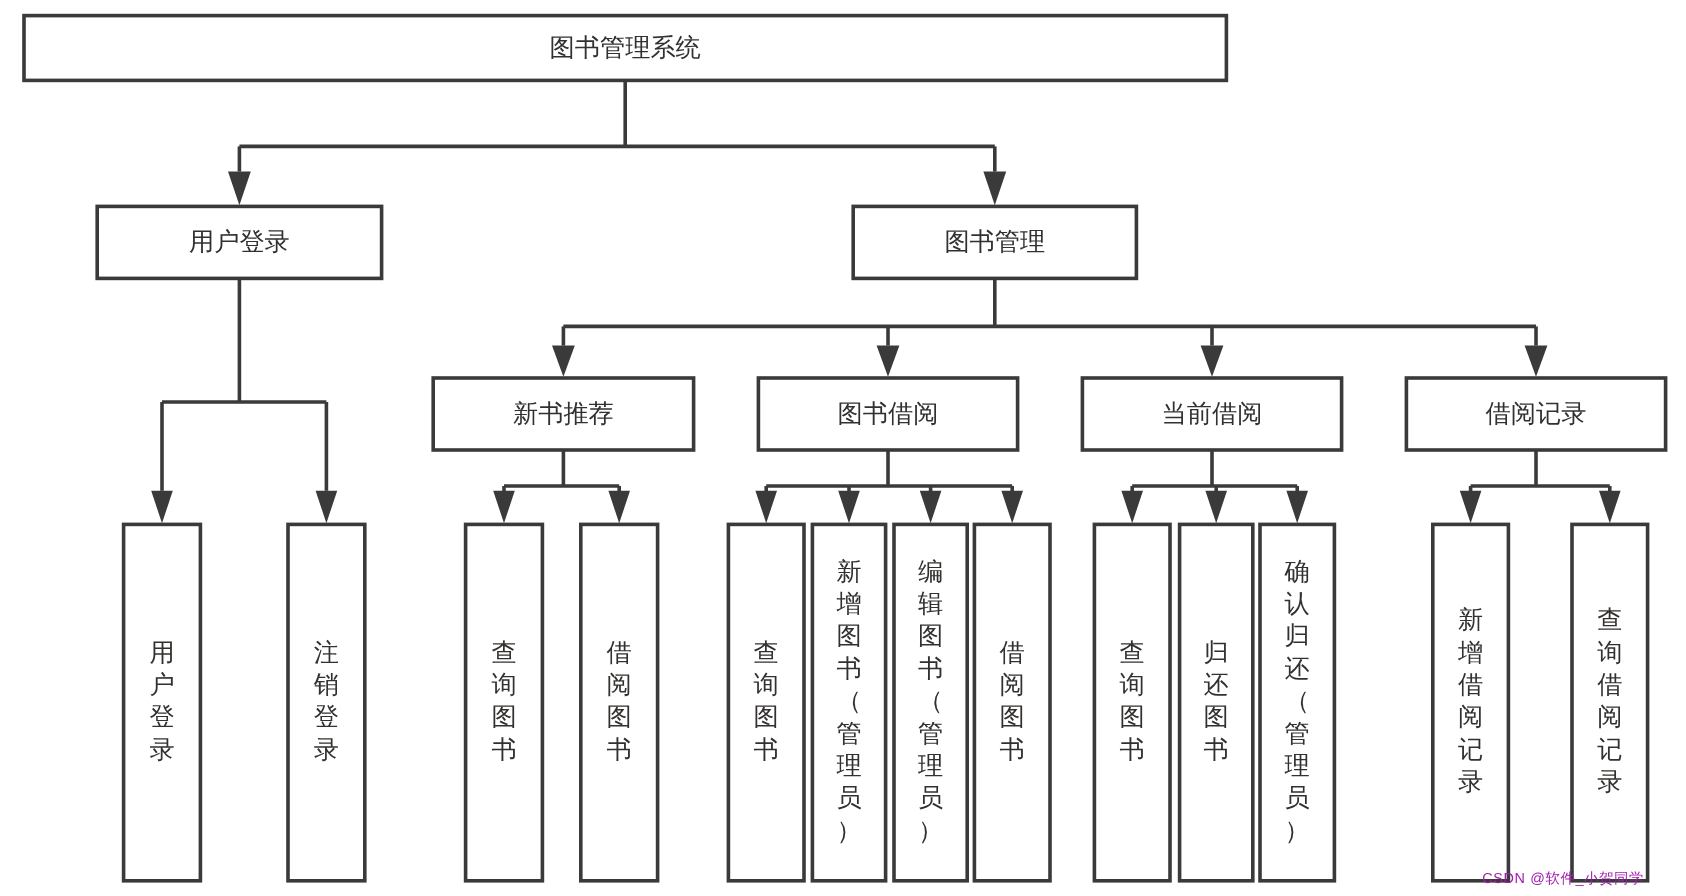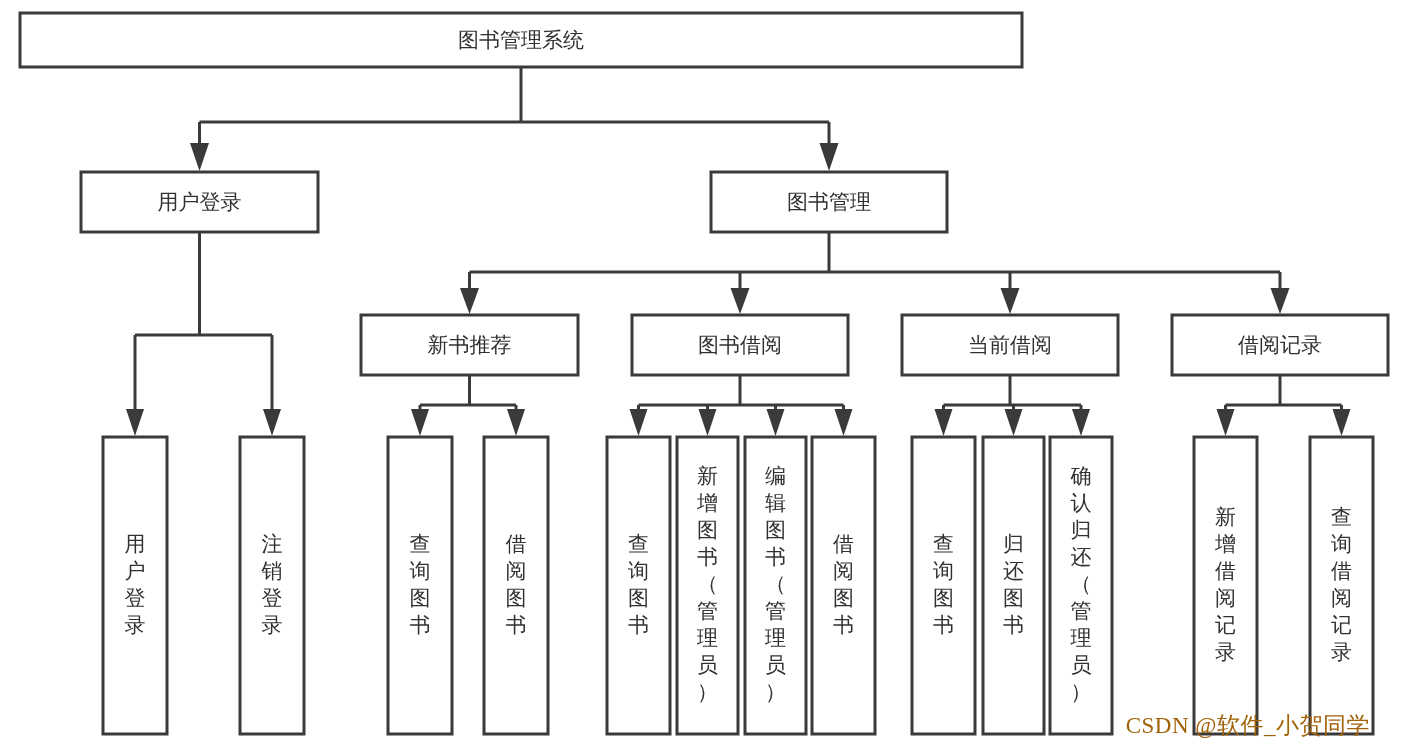--- a/index.html
+++ b/index.html
@@ -52,23 +52,23 @@
   .node-label-vertical {
     font-family: "DejaVu Sans", "Liberation Sans", sans-serif;
     font-size: 21px;
     fill: #33312f;
     text-anchor: middle;
   }
   .watermark-text {
     position: absolute;
     right: 8px;
     bottom: 6px;
-    font-family: Liberation Serif, serif;
-    font-size: 23px;
-    color: #a16207;
+    font-family: Liberation Sans, sans-serif;
+    font-size: 12px;
+    color: #a21caf;
     white-space: nowrap;
     letter-spacing: 0.5px;
   }
 </style>
 </head>
 <body>
 
 <div id="diagram-root">
 
   <svg class="diagram-canvas" viewBox="0 0 1405 747">

